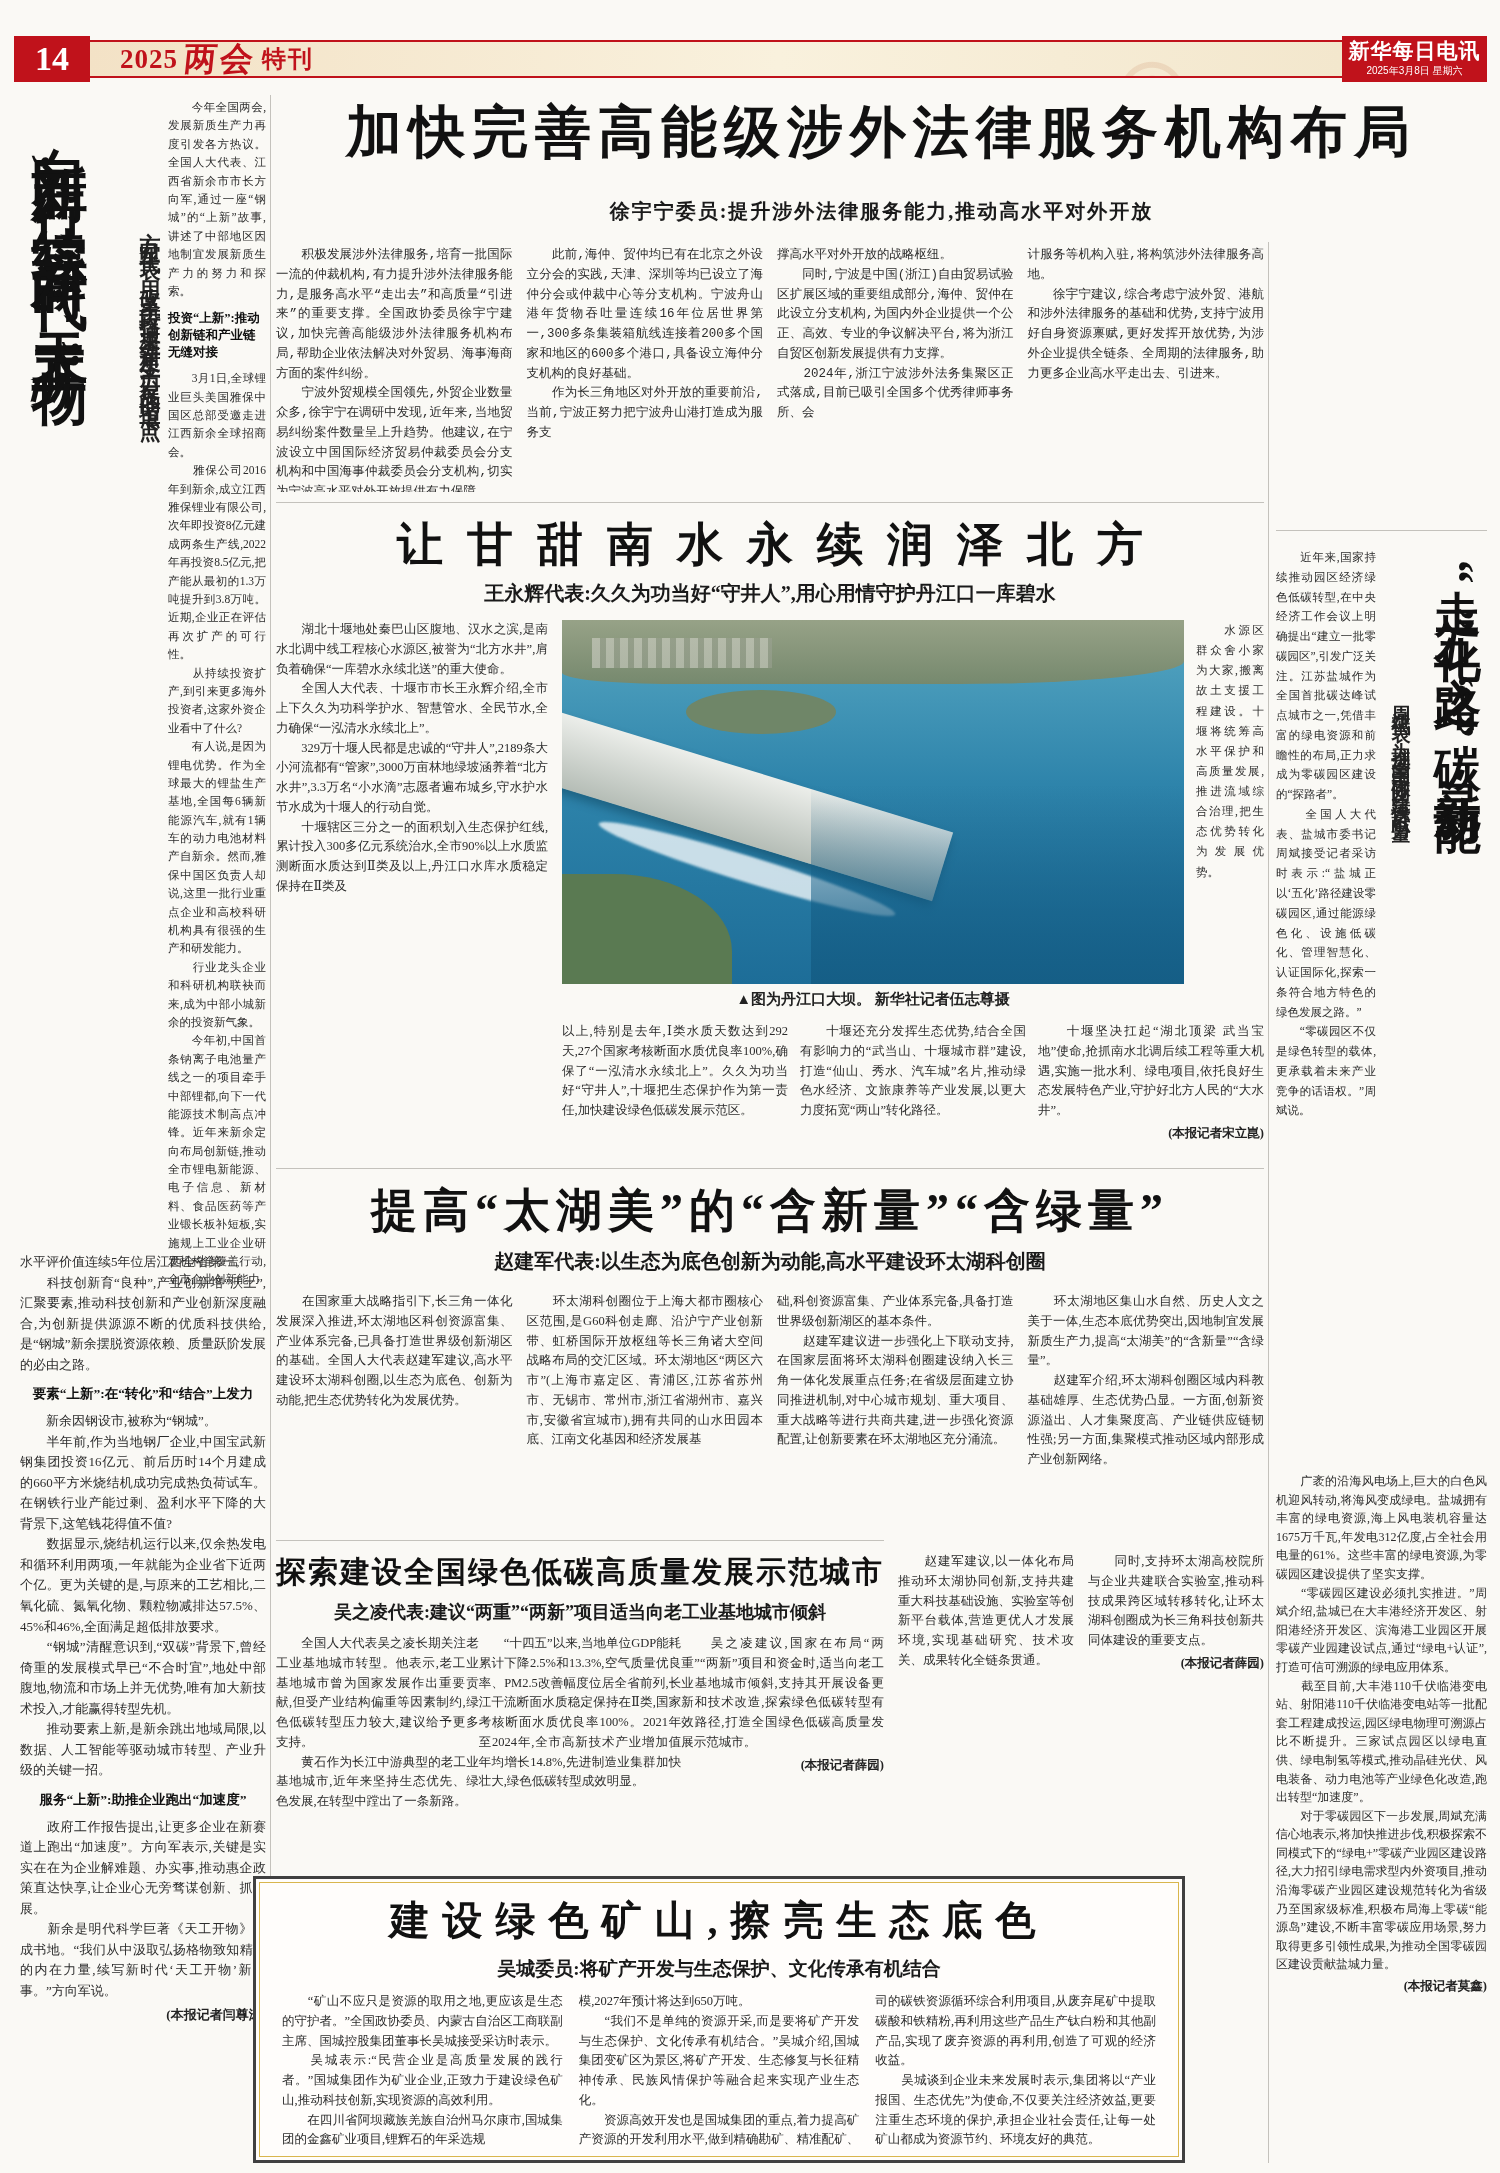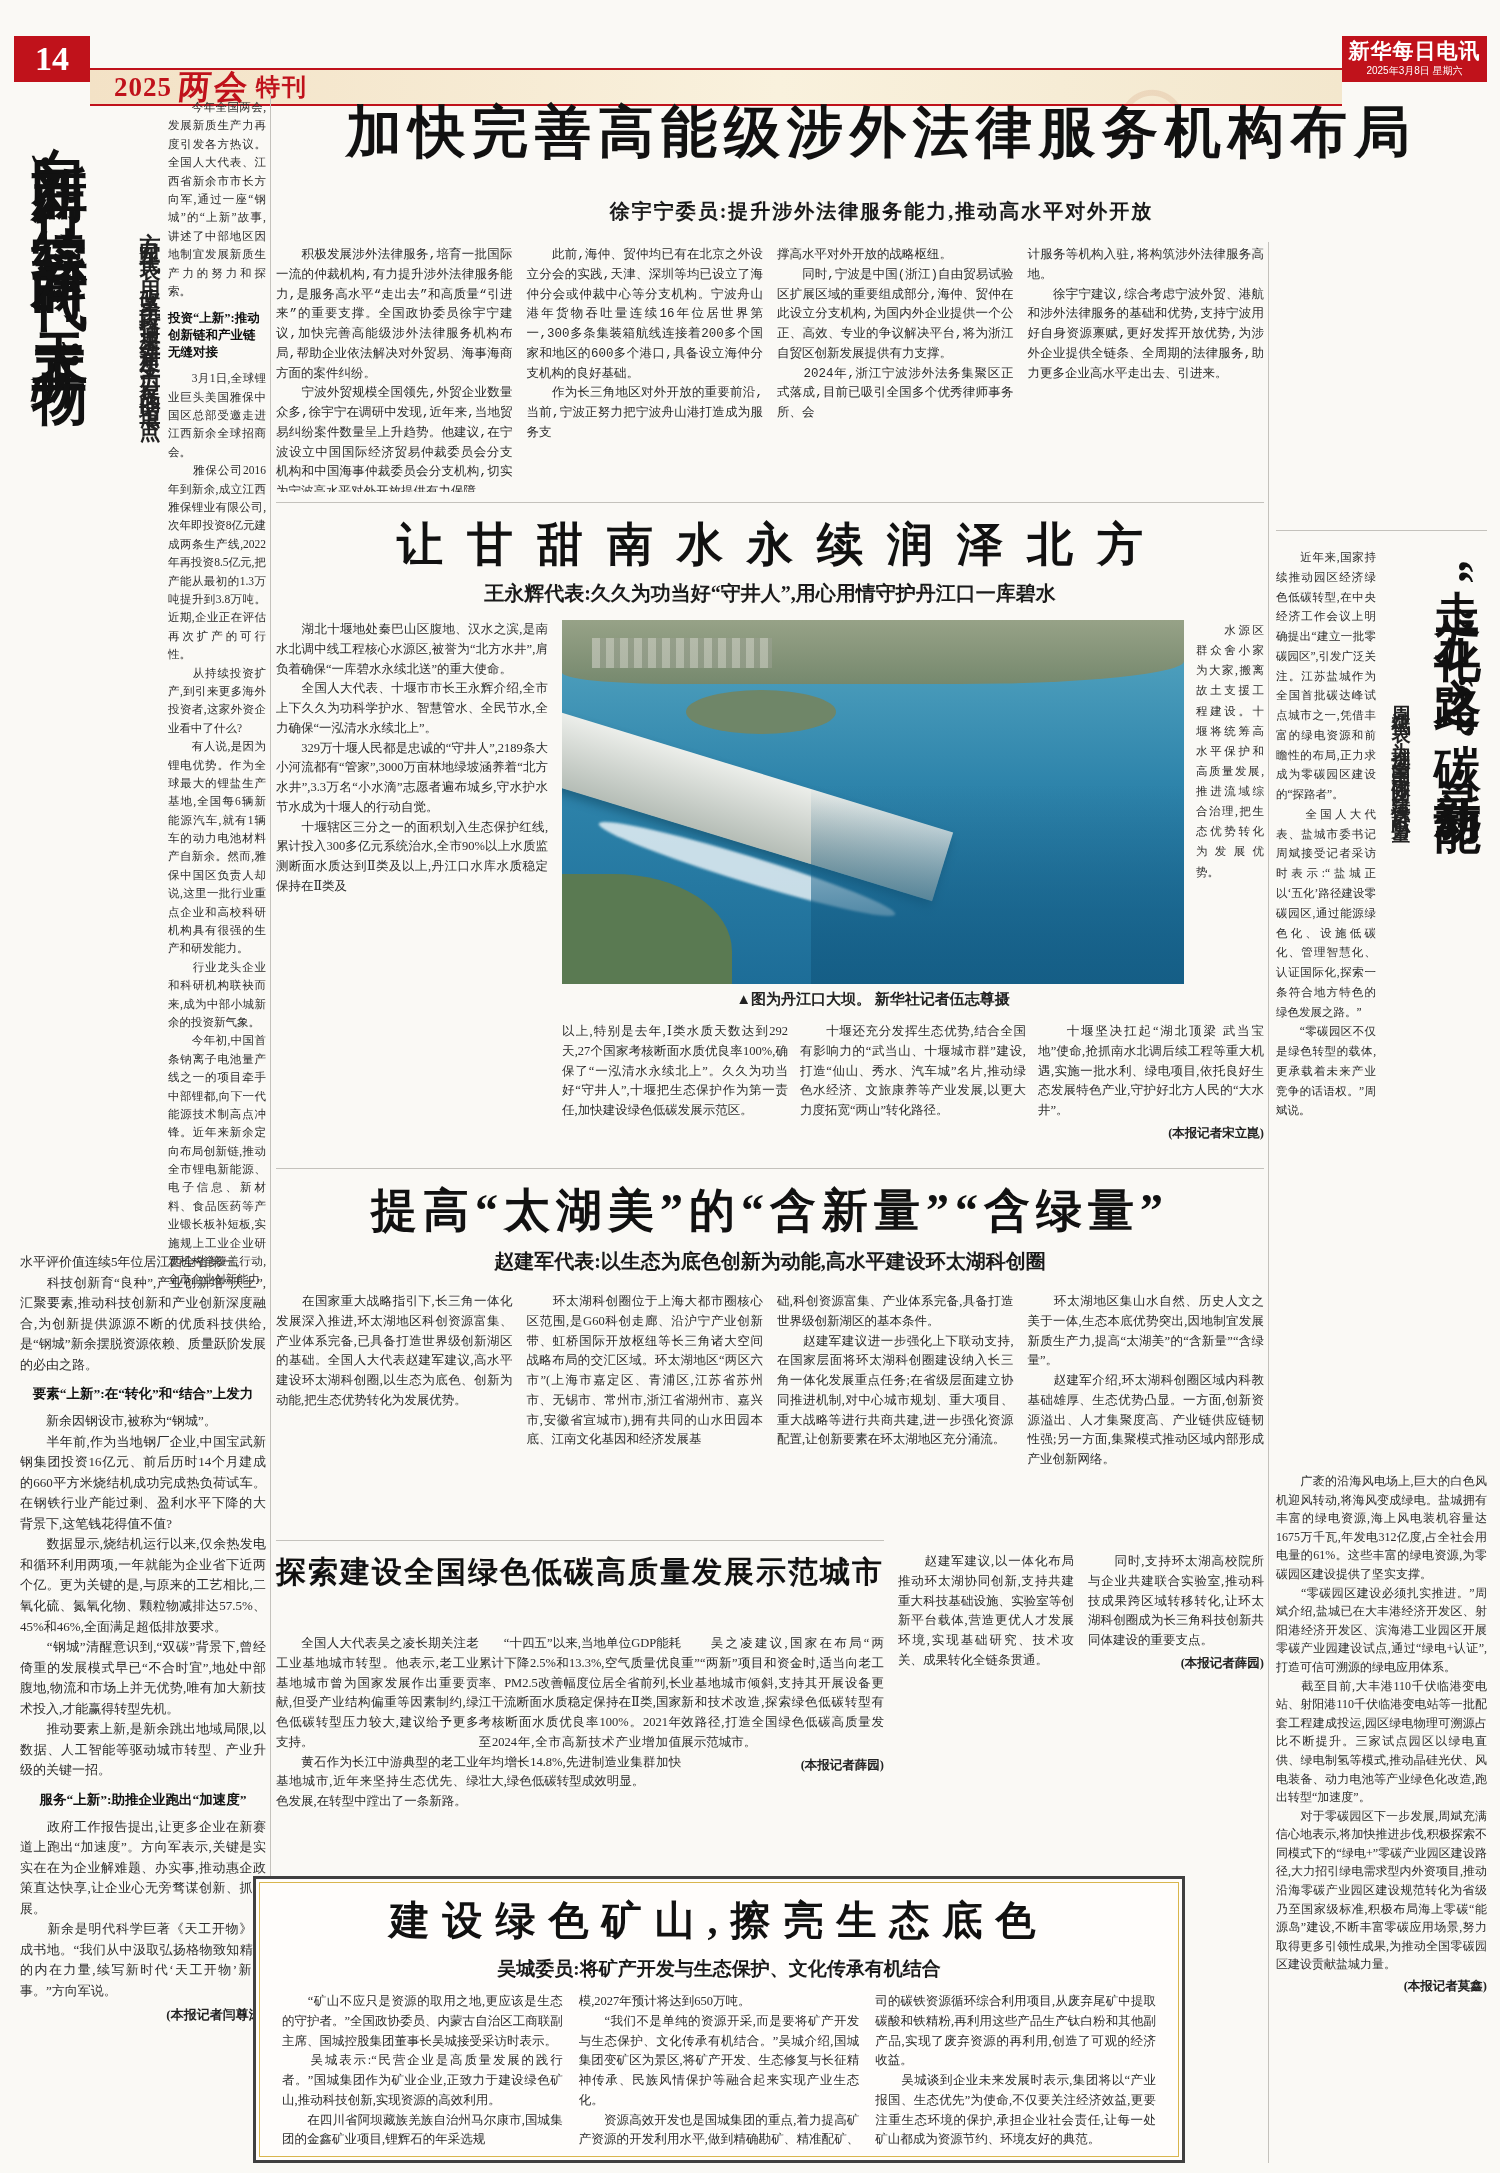--- a/index.html
+++ b/index.html
@@ -23,21 +23,21 @@
   .rule-h { position:absolute; height:1px; background:#c4c2bc; }
   .rule-v { position:absolute; width:1px; background:#c4c2bc; }
 
   
   #banner-pageno { left:14px; top:36px; width:76px; height:46px; background:#c0121b;
     color:#fff; font-size:34px; font-weight:900; text-align:center; line-height:46px;
     font-family:"Liberation Serif",serif; }
   #banner-strip { left:90px; top:40px; width:1252px; height:38px;
     background:linear-gradient(90deg,#f3e2c6,#f9f1dd 55%,#f3e7cd);
     border-top:2px solid #c0121b; border-bottom:2px solid #c0121b;
-    display:flex; align-items:center; padding-left:24px; overflow:hidden;margin-top:28px; }
+    display:flex; align-items:center; padding-left:30px; overflow:hidden; }
   #banner-strip .yr { color:#c0121b; font-size:27px; font-weight:900; letter-spacing:1px; }
   #banner-strip .lh { color:#c0121b; font-size:33px; font-weight:900; margin:0 6px;
     transform:skewX(-6deg); letter-spacing:3px; }
   #banner-strip .sp { color:#c0121b; font-size:24px; font-weight:900; letter-spacing:2px; }
   .ornament { position:absolute; border-radius:50%; pointer-events:none; }
   #banner-right { left:1342px; top:36px; width:145px; height:46px; background:#c0121b;
     color:#fff; text-align:center; padding-top:4px; }
   #banner-right .mast { font-size:21px; font-weight:900; letter-spacing:1px; line-height:1.1; }
   #banner-right .date { font-size:10px; font-family:"Liberation Sans",sans-serif; margin-top:1px; }
 
@@ -173,20 +173,21 @@
     <div class="body-text prelines">　　赵建军建议,以一体化布局推动环太湖协同创新,支持共建重大科技基础设施、实验室等创新平台载体,营造更优人才发展环境,实现基础研究、技术攻关、成果转化全链条贯通。</div>
     <div>
       <div class="body-text prelines">　　同时,支持环太湖高校院所与企业共建联合实验室,推动科技成果跨区域转移转化,让环太湖科创圈成为长三角科技创新共同体建设的重要支点。</div>
       <div class="credit" style="font-size:12.5px;">(本报记者薛园)</div>
     </div>
   </div>
 
   <div class="rule-h" style="left:276px; top:1540px; width:608px;"></div>
 
   <div class="abs headline-xl" style="left:276px; top:1552px; width:608px; font-size:30px; letter-spacing:2px;">探索建设全国绿色低碳高质量发展示范城市</div>
+  <div class="abs byline" style="left:276px; top:1600px; width:608px; font-size:18px;">吴之凌代表:建议“两重”“两新”项目适当向老工业基地城市倾斜</div>
   <div class="abs cols" style="left:276px; top:1634px; width:608px; height:230px; overflow:hidden;">
     <div class="body-text prelines">　　全国人大代表吴之凌长期关注老工业基地城市转型。他表示,老工业基地城市曾为国家发展作出重要贡献,但受产业结构偏重等因素制约,绿色低碳转型压力较大,建议给予更多支持。
 　　黄石作为长江中游典型的老工业基地城市,近年来坚持生态优先、绿色发展,在转型中蹚出了一条新路。</div>
     <div class="body-text prelines">　　“十四五”以来,当地单位GDP能耗累计下降2.5%和13.3%,空气质量优良率、PM2.5改善幅度位居全省前列,长江干流断面水质稳定保持在Ⅱ类,国家考核断面水质优良率100%。2021年至2024年,全市高新技术产业增加值年均增长14.8%,先进制造业集群加快壮大,绿色低碳转型成效明显。</div>
     <div>
       <div class="body-text prelines">　　吴之凌建议,国家在布局“两重”“两新”项目和资金时,适当向老工业基地城市倾斜,支持其开展设备更新和技术改造,探索绿色低碳转型有效路径,打造全国绿色低碳高质量发展示范城市。</div>
       <div class="credit" style="font-size:12.5px;">(本报记者薛园)</div>
     </div>
   </div>
 

